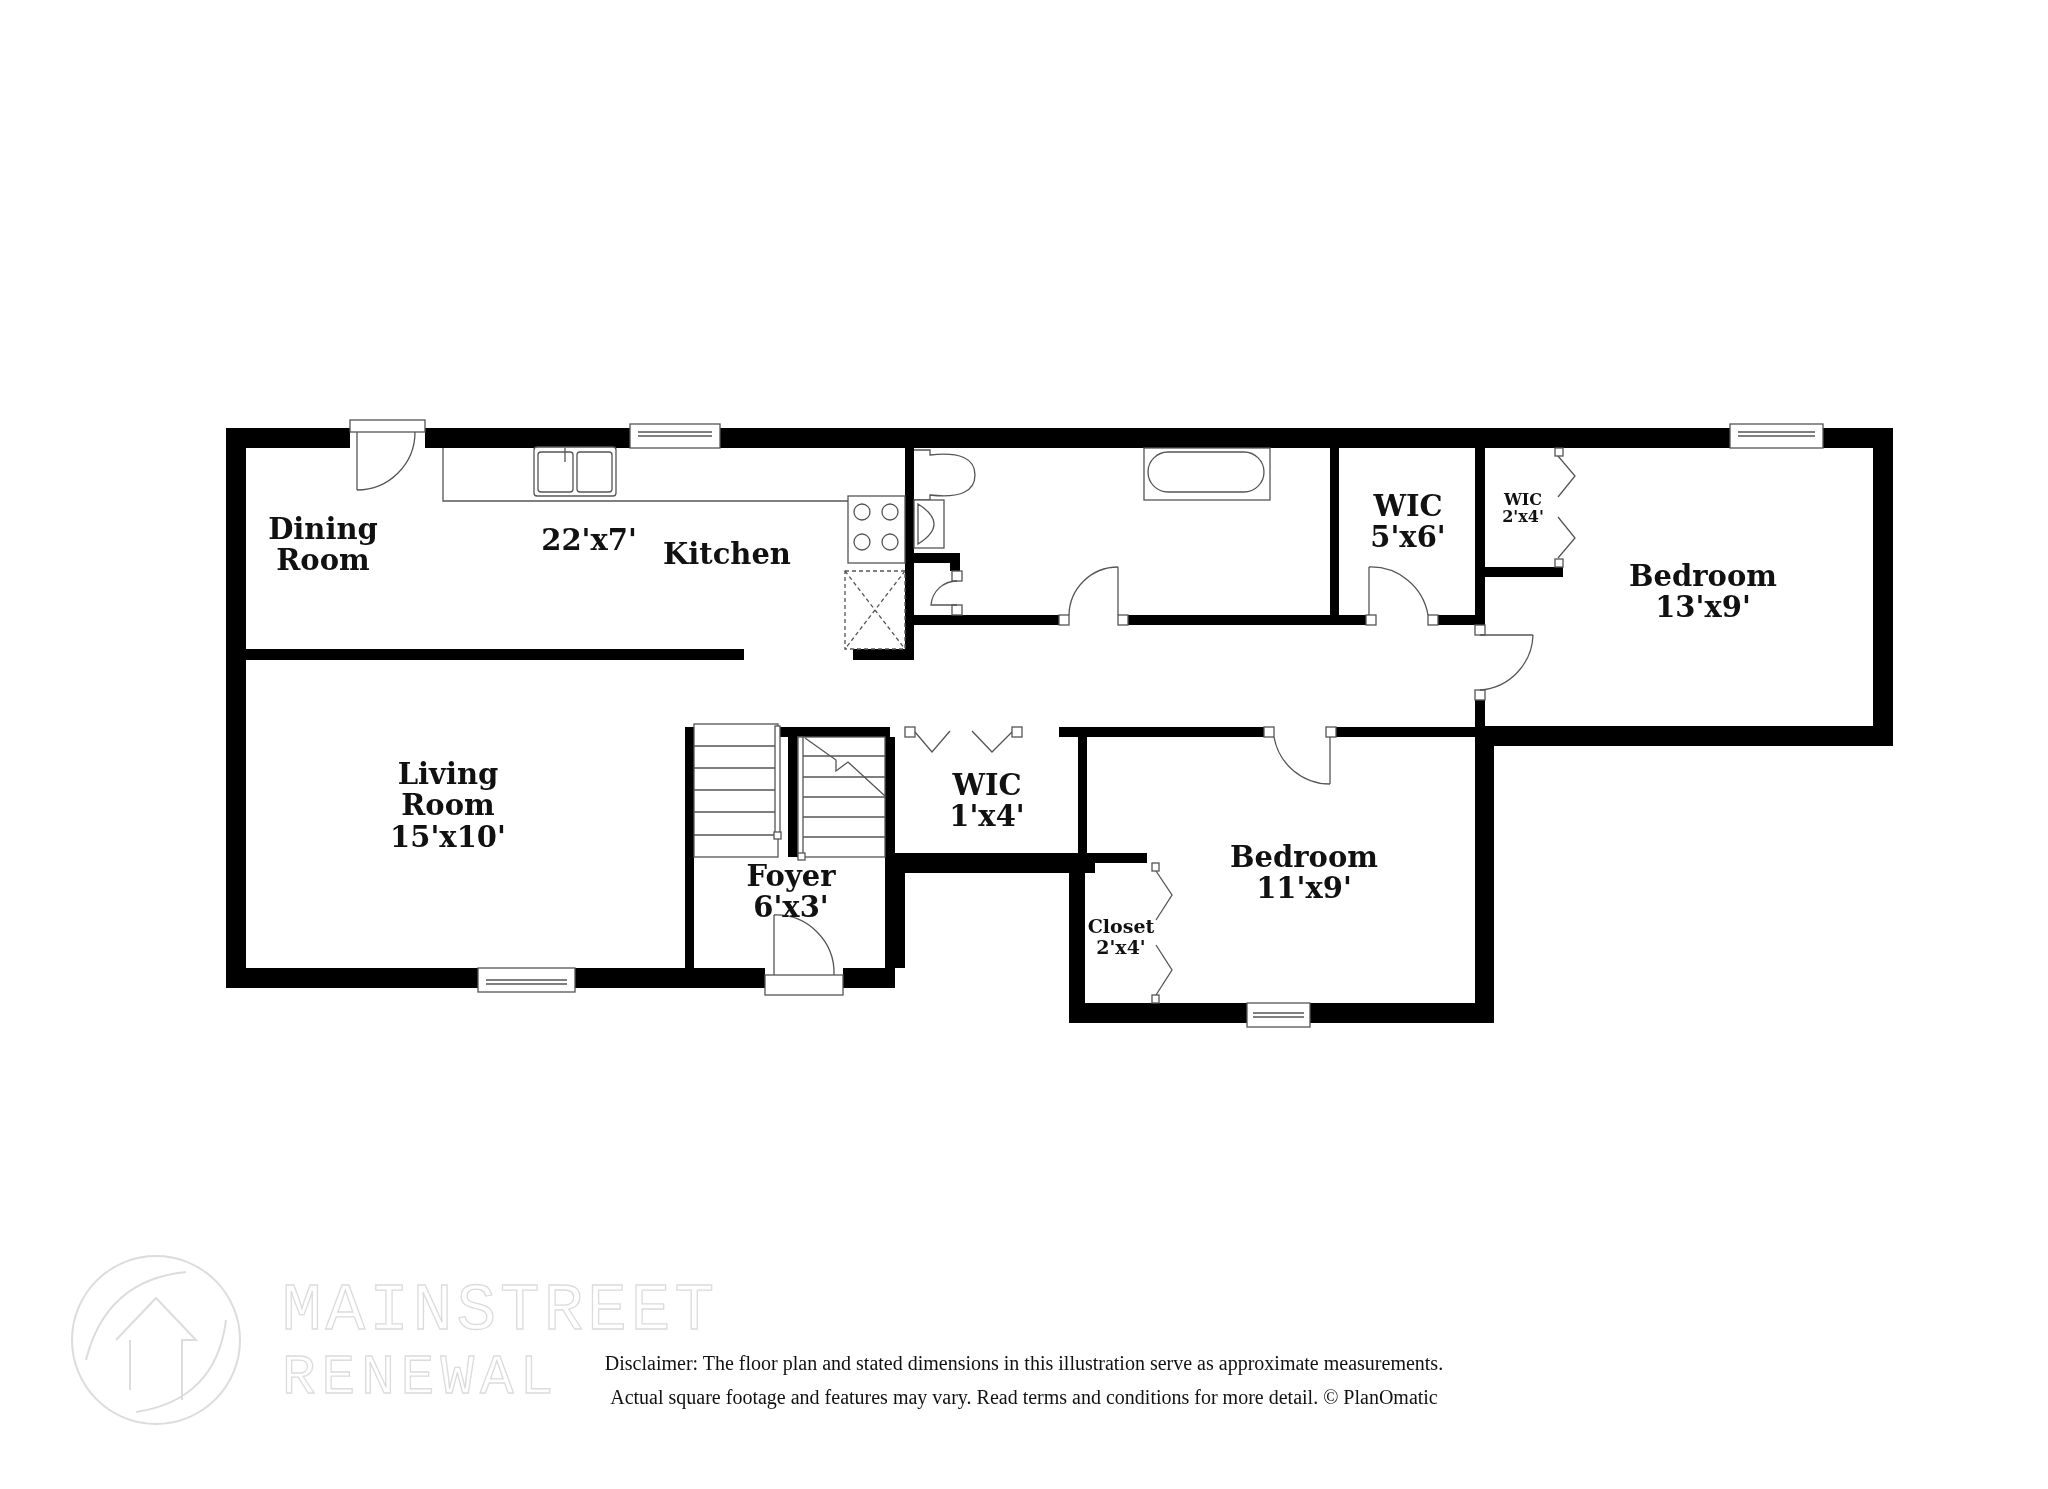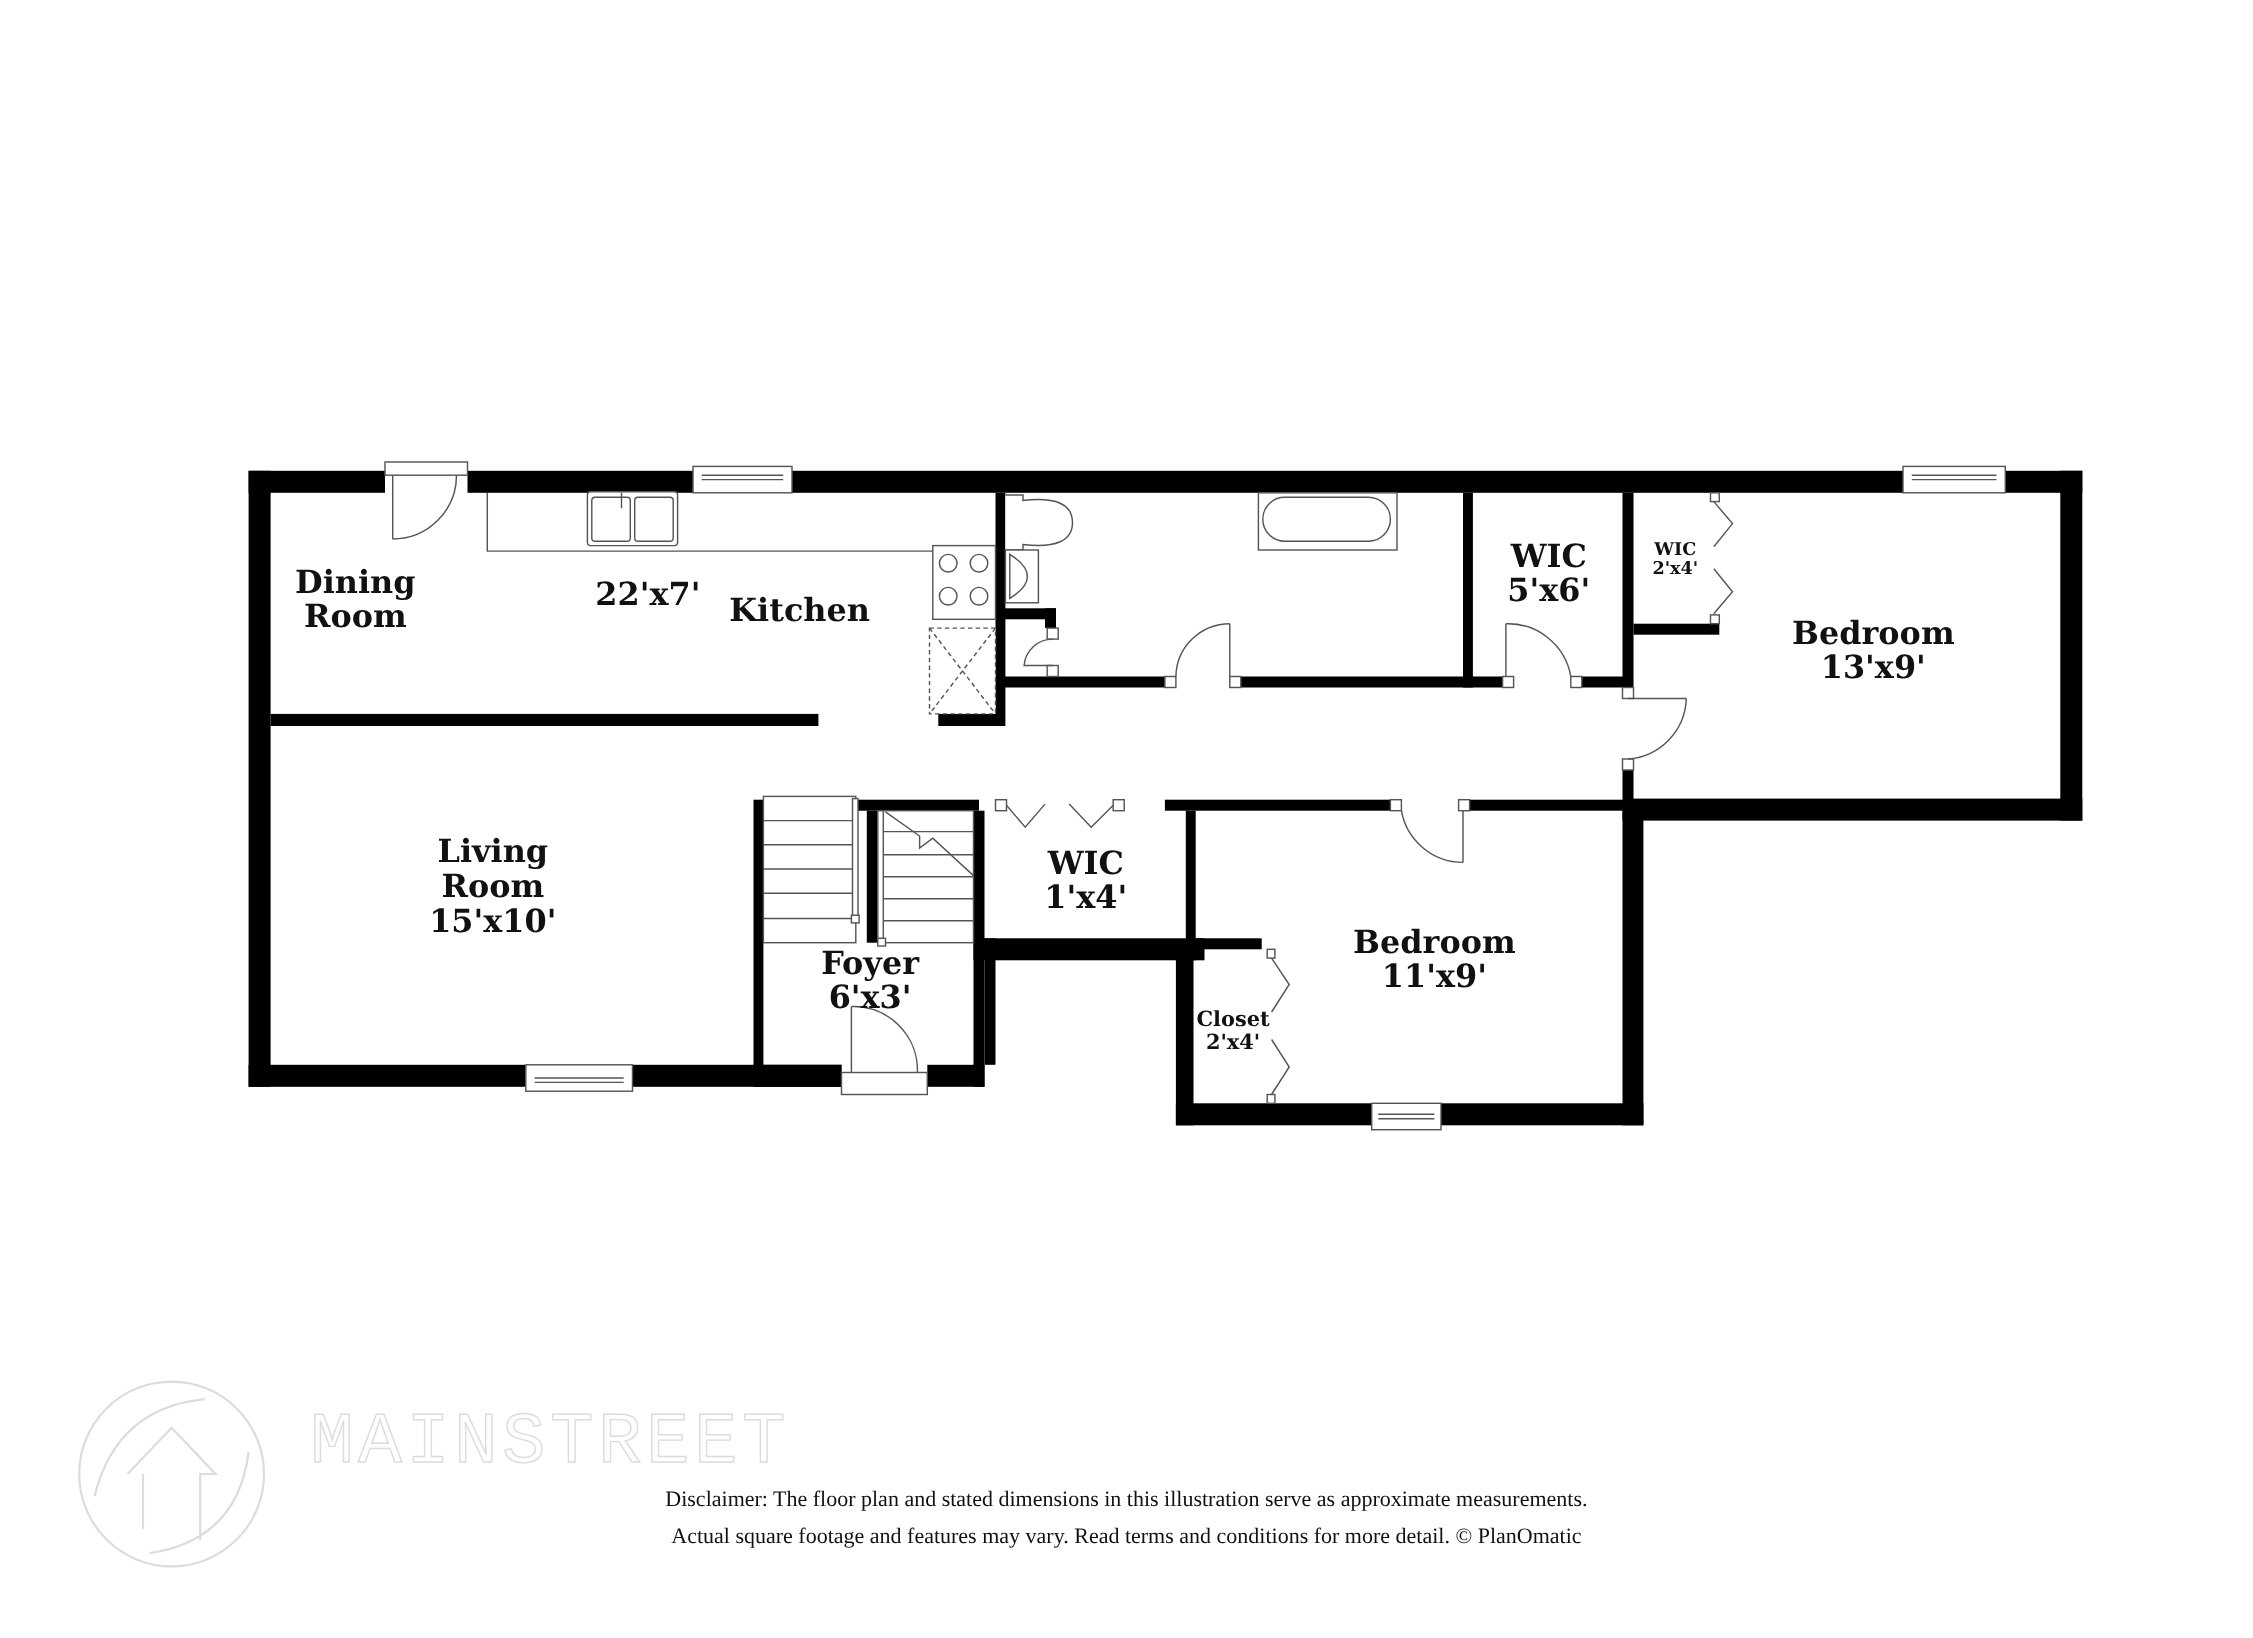--- a/index.html
+++ b/index.html
@@ -23,20 +23,21 @@
 <svg class="logo" viewBox="0 0 180 180">
   <g fill="none" stroke="#dcdcdc" stroke-width="2">
     <circle cx="90" cy="90" r="84"></circle>
     <path d="M50 90 L90 48 L130 90 L116 90 L116 150 M64 90 L64 140"></path>
     <path d="M20 110 Q40 30 120 22"></path>
     <path d="M160 70 Q150 150 70 162"></path>
   </g>
 </svg>
 <div class="brand">
   <div class="l1">MAINSTREET</div>
+  <div class="l2">RENEWAL</div>
 </div>
 
 <div class="plan">
 
   <div class="wall" style="left:226px;top:428px;width:124px;height:20px;"></div>
   <div class="wall" style="left:425px;top:428px;width:205px;height:20px;"></div>
   <div class="wall" style="left:720px;top:428px;width:1010px;height:20px;"></div>
   <div class="wall" style="left:1823px;top:428px;width:70px;height:20px;"></div>
 
   <div class="wall" style="left:226px;top:428px;width:20px;height:560px;"></div>

